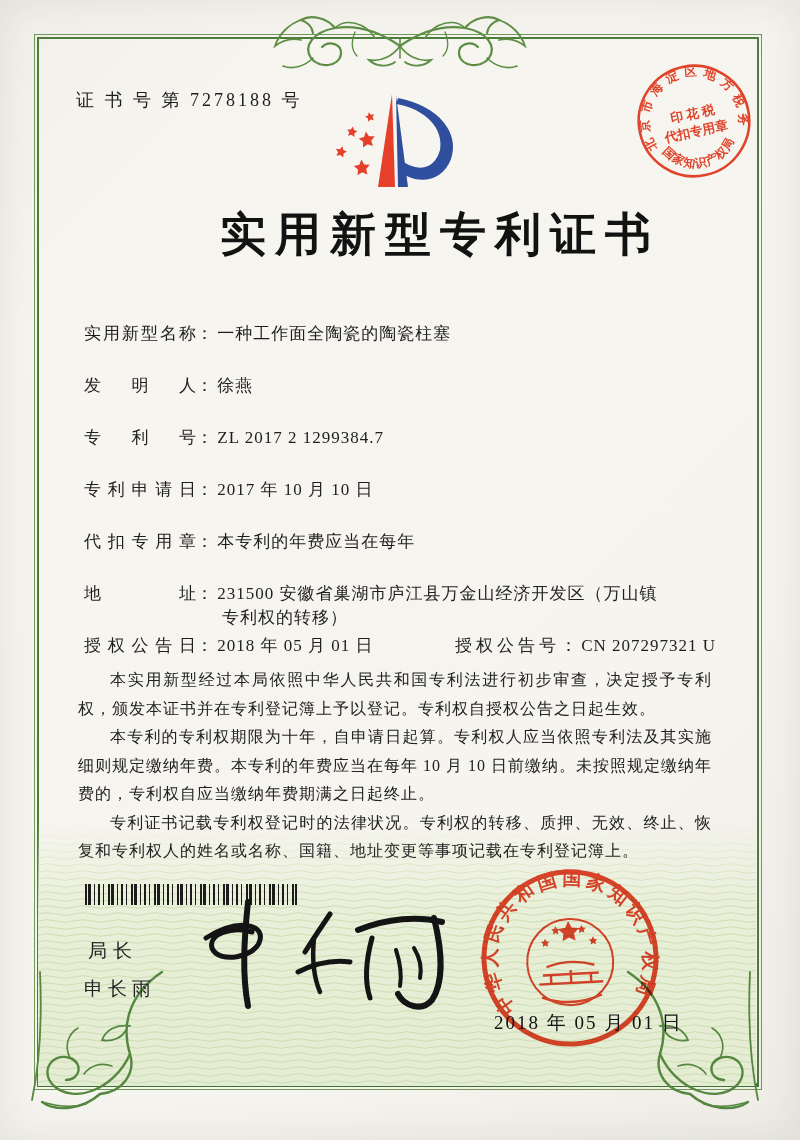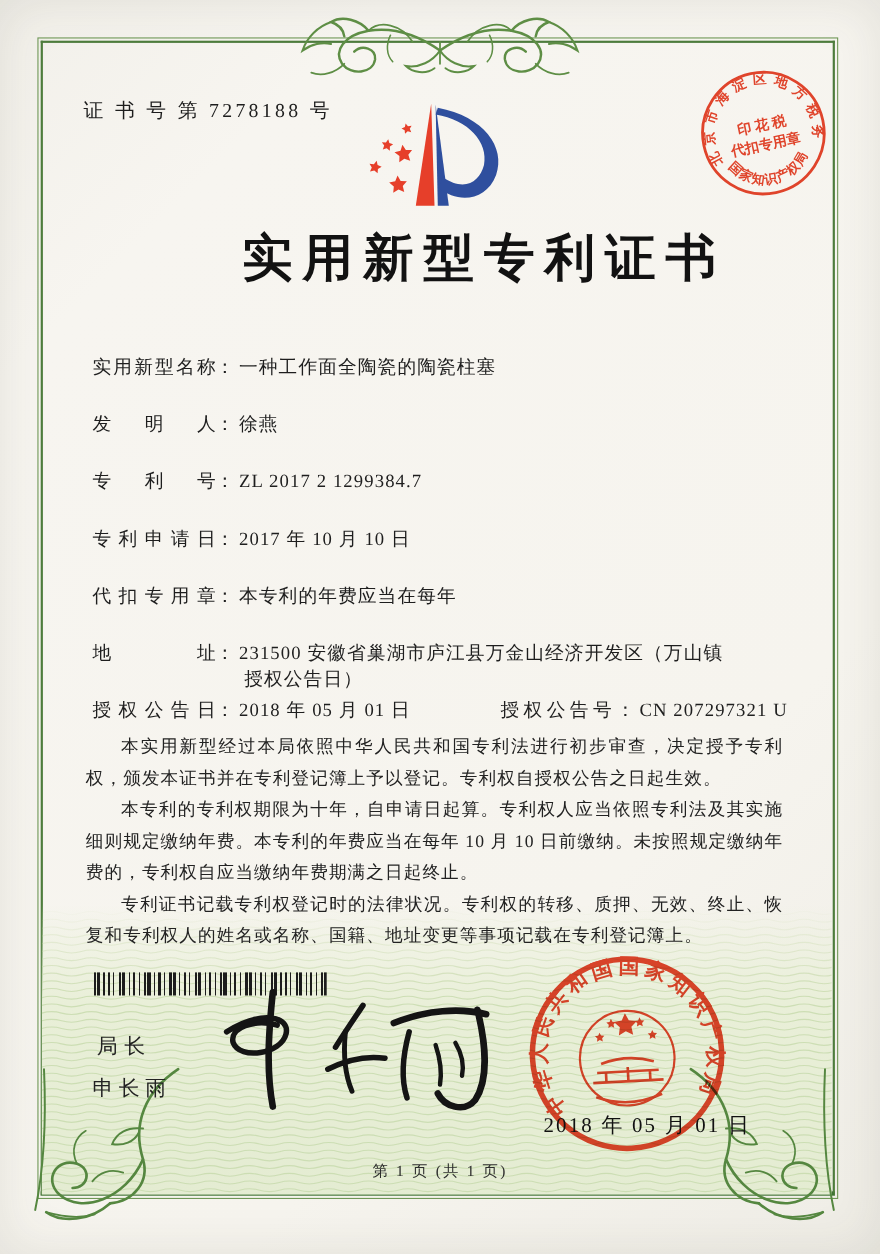--- a/index.html
+++ b/index.html
@@ -204,21 +204,21 @@
       <span class="flabel">专利申请日</span><span>：</span>
       <span class="fvalue">2017 年 10 月 10 日</span>
     </div>
     <div class="row" style="top:530px">
       <span class="flabel">代扣专用章</span><span>：</span>
       <span class="fvalue">本专利的年费应当在每年</span>
     </div>
     <div class="row" style="top:582px">
       <span class="flabel">地址</span><span>：</span>
       <span class="fvalue">231500 安徽省巢湖市庐江县万金山经济开发区（万山镇</span>
-      <span class="addr2">授权公告日）</span>
+      <span class="addr2">专利权的转移）</span>
     </div>
     <div class="row" style="top:634px">
       <span class="flabel">授权公告日</span><span>：</span>
       <span class="fvalue">2018 年 05 月 01 日</span>
       <span class="grant-no">
         <span style="letter-spacing:4px">授权公告号</span><span>：</span>
         <span class="fvalue">CN 207297321 U</span>
       </span>
     </div>
   </div>
@@ -268,15 +268,14 @@
           <path d="M64,108 h56"></path>
           <path d="M60,117 h64"></path>
           <path d="M72,108 v9 M92,104 v13 M112,108 v9"></path>
           <path d="M62,130 q30,12 60,0"></path>
         </g>
       </g>
     </g>
   </svg>
   <div class="seal-date">2018 年 05 月 01 日</div>
 
-  <div class="footer">第 1 页 (共 1 页)</div>
 
 </div>
 
 </body></html>

